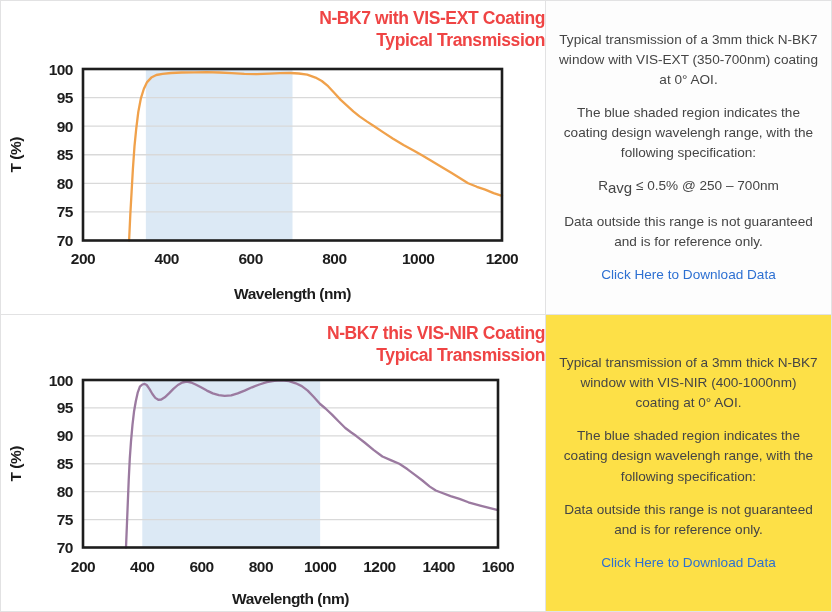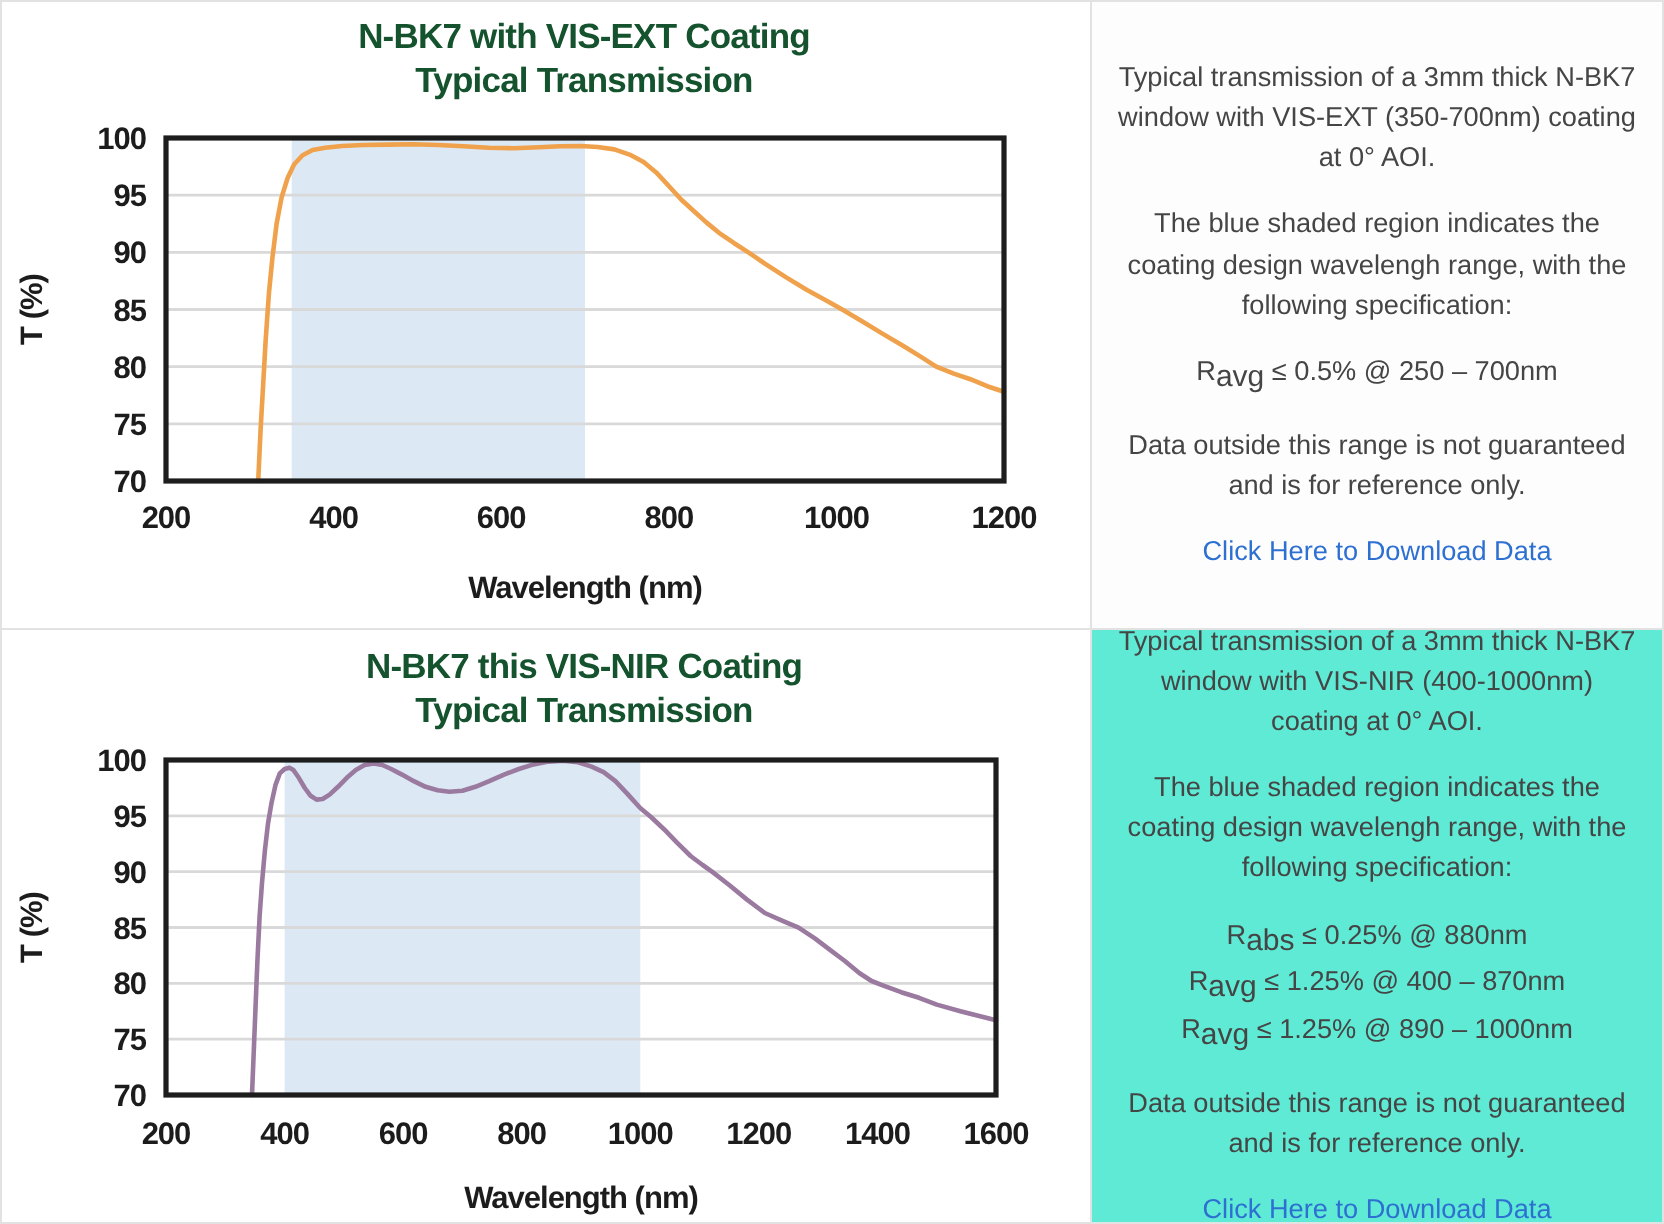--- a/index.html
+++ b/index.html
@@ -12,24 +12,24 @@
   section{display:contents;}
   .cell{box-sizing:border-box;position:relative;overflow:hidden;}
   .chart-cell{background:#ffffff;}
   .text-cell{
     border-left:1px solid #e2e2e3;
     display:flex;flex-direction:column;justify-content:center;
     text-align:center;padding:0 13px;color:#454545;font-size:13.6px;line-height:1.48;
   }
   .r1{border-bottom:1px solid #e2e2e3;}
   .text-cell.bg1{background:#fdfdfd;}
-  .text-cell.bg2{background:#5eead4;}
+  .text-cell.bg2{background:#fde047;}
   .chart-title{
-    position:absolute;top:6px;left:38px;width:506px;text-align:center;
-    font-weight:700;font-size:17.5px;letter-spacing:-0.4px;color:#14532d;line-height:22px;
+    position:absolute;top:6px;left:38px;width:506px;text-align:right;
+    font-weight:700;font-size:17.5px;letter-spacing:-0.4px;color:#ef4444;line-height:22px;
     font-stretch:condensed;
   }
   .plot-svg{position:absolute;left:0;top:0;display:block;}
   .plot-svg text{
     font-family:"Liberation Sans","DejaVu Sans",sans-serif;
     font-weight:700;font-size:15.5px;letter-spacing:-0.5px;fill:#1c1c1c;
     font-stretch:condensed;
   }
   .text-cell p{margin:0 0 13px 0;}
   .specs{margin:0 0 13px 0;line-height:1.45;color:#454545;}
@@ -115,23 +115,18 @@
           <text x="20" y="148.75" text-anchor="middle" transform="rotate(-90 20 148.75)">T (%)</text>
         </svg>
       <div class="chart-title" style="top:7px">
         <div>N-BK7 this VIS-NIR Coating</div>
         <div>Typical Transmission</div>
       </div>
     </div>
     <aside class="cell text-cell bg2">
       <p>Typical transmission of a 3mm thick N-BK7 window with VIS-NIR (400-1000nm) coating at 0° AOI.</p>
       <p>The blue shaded region indicates the coating design wavelengh range, with the following specification:</p>
-      <div class="specs" id="specs-1">
-          <div><span>R</span><span class="sub">abs</span><span> ≤ 0.25% @ 880nm</span></div>
-          <div><span>R</span><span class="sub">avg</span><span> ≤ 1.25% @ 400 – 870nm</span></div>
-          <div><span>R</span><span class="sub">avg</span><span> ≤ 1.25% @ 890 – 1000nm</span></div>
-        </div>
       <p class="gap-before">Data outside this range is not guaranteed and is for reference only.</p>
       <a class="dl-link">Click Here to Download Data</a>
     </aside>
   </section>
 
 </div>
 
 </body></html>

